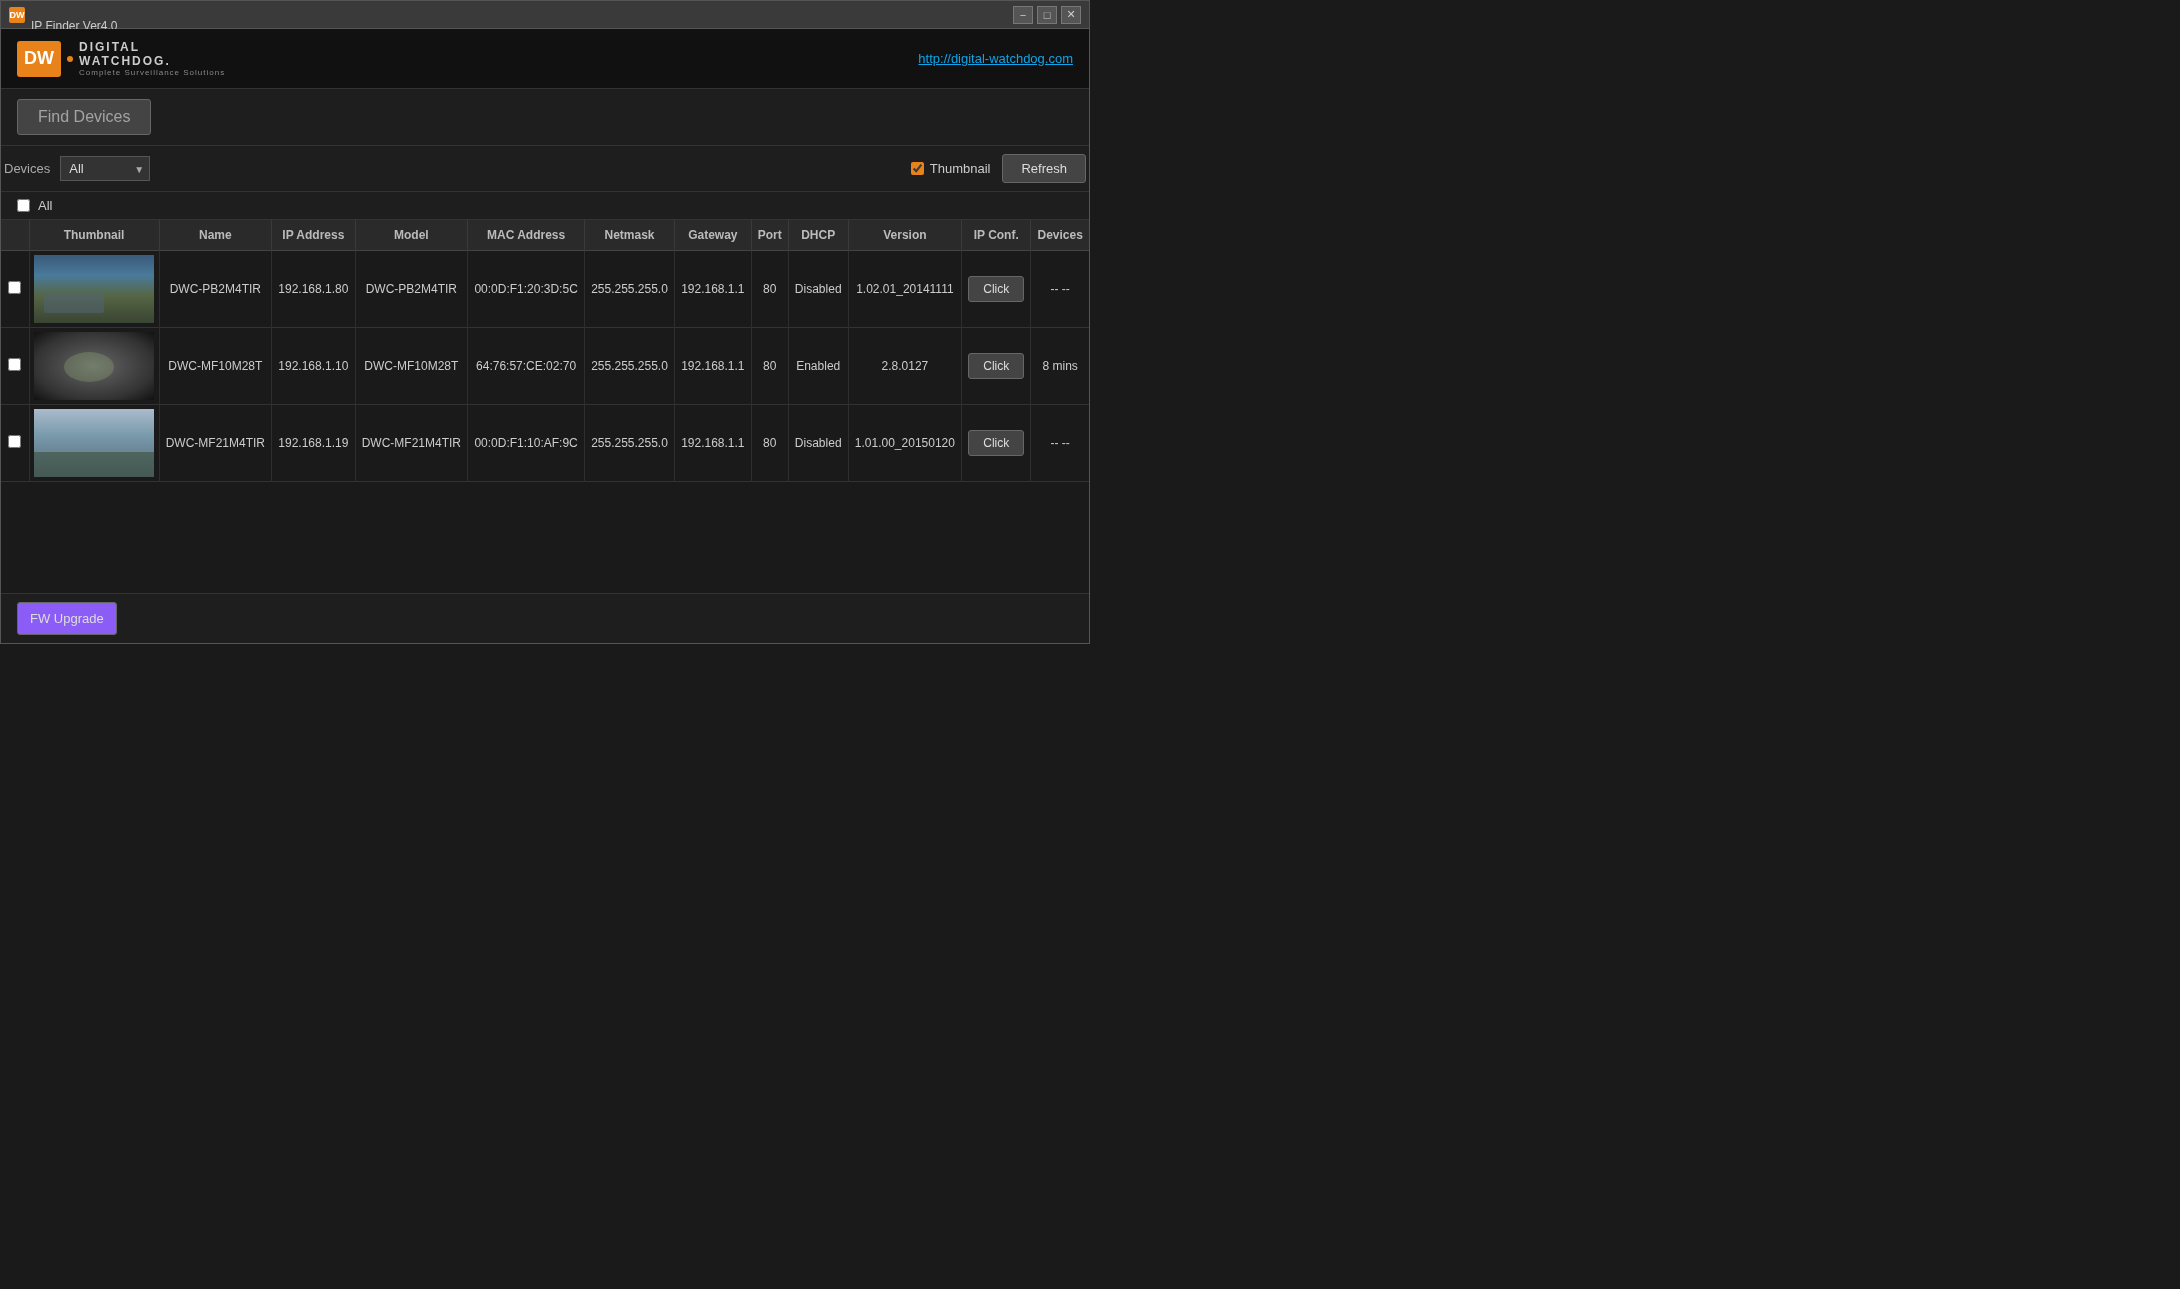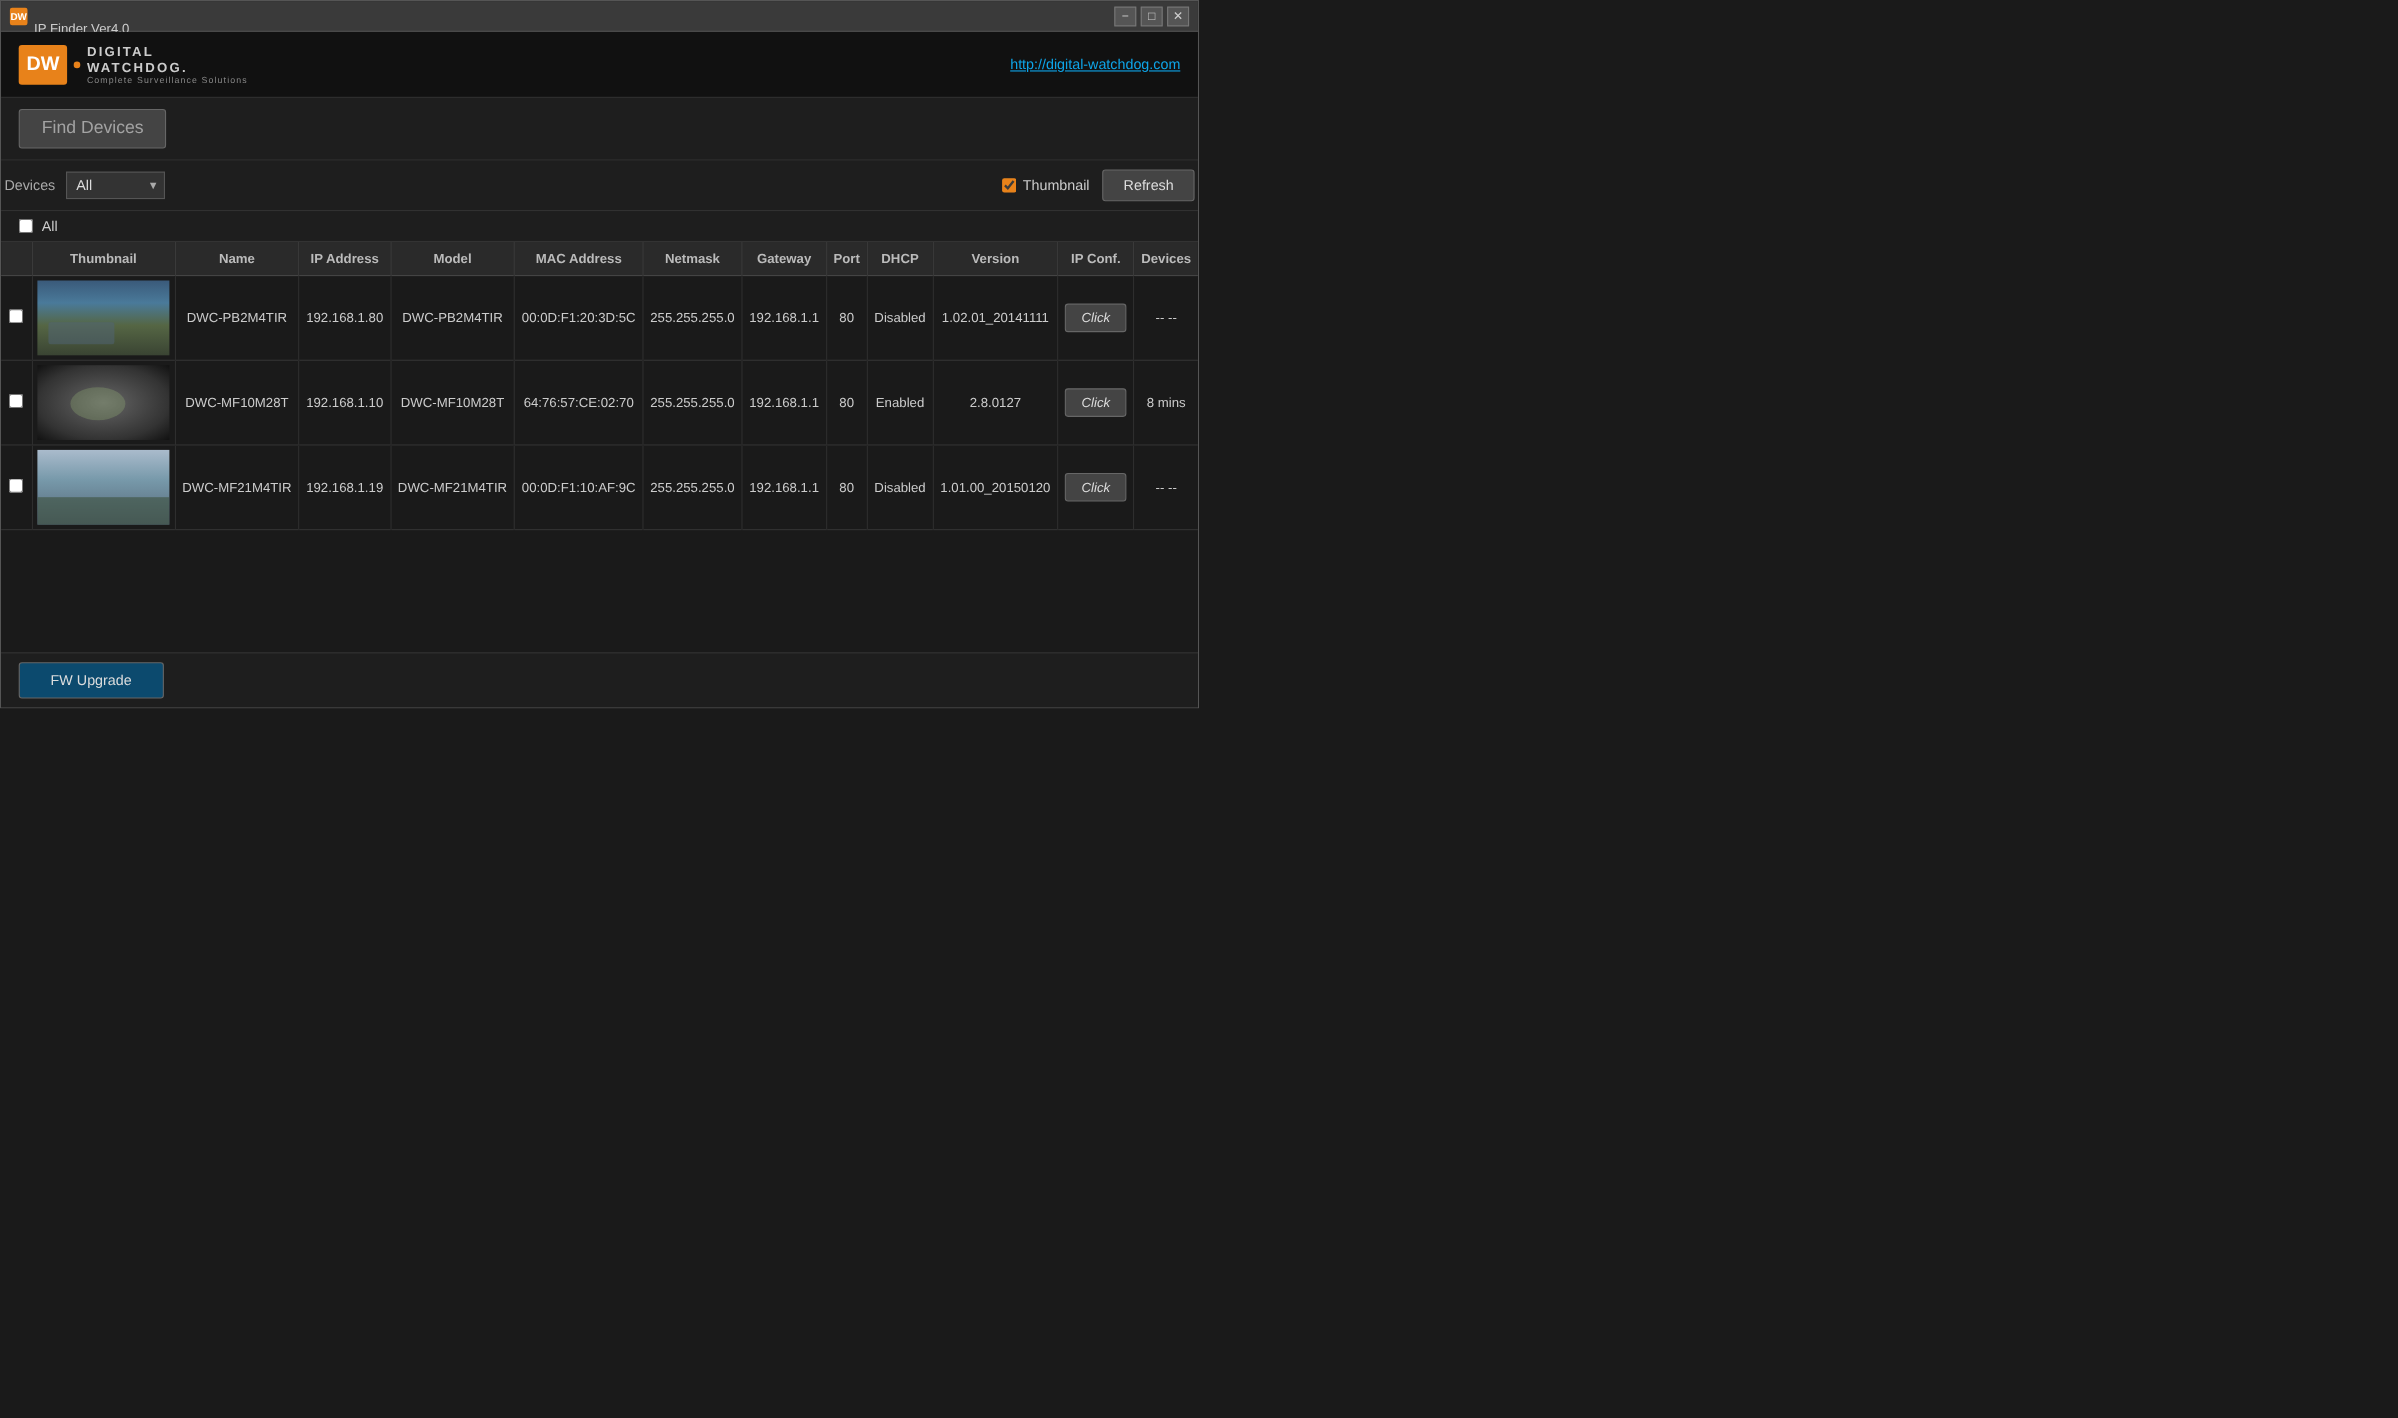--- a/index.html
+++ b/index.html
@@ -310,40 +310,39 @@
       background: rgba(60,80,60,0.6);
     }
     .btn-click {
       background: #444;
       border: 1px solid #666;
       color: #ddd;
       padding: 5px 14px;
       cursor: pointer;
       font-size: 12px;
       border-radius: 3px;
-      font-style: italic;
     }
 
     .empty-area {
       height: 60px;
     }
 
     .bottom-bar {
       background: #1e1e1e;
       padding: 8px 16px;
       display: flex;
       align-items: center;
       gap: 16px;
       border-top: 1px solid #333;
     }
     .btn-fw {
-      background: #0c4a6e;
+      background: #8b5cf6;
       border: 1px solid #666;
       color: #ddd;
-      padding: 8px 28px;
+      padding: 8px 12px;
       cursor: pointer;
       font-size: 13px;
       border-radius: 3px;
     }
 
     .status-bar {
       background: #111;
       padding: 4px 12px;
       border-top: 1px solid #333;
       color: #aaa;

